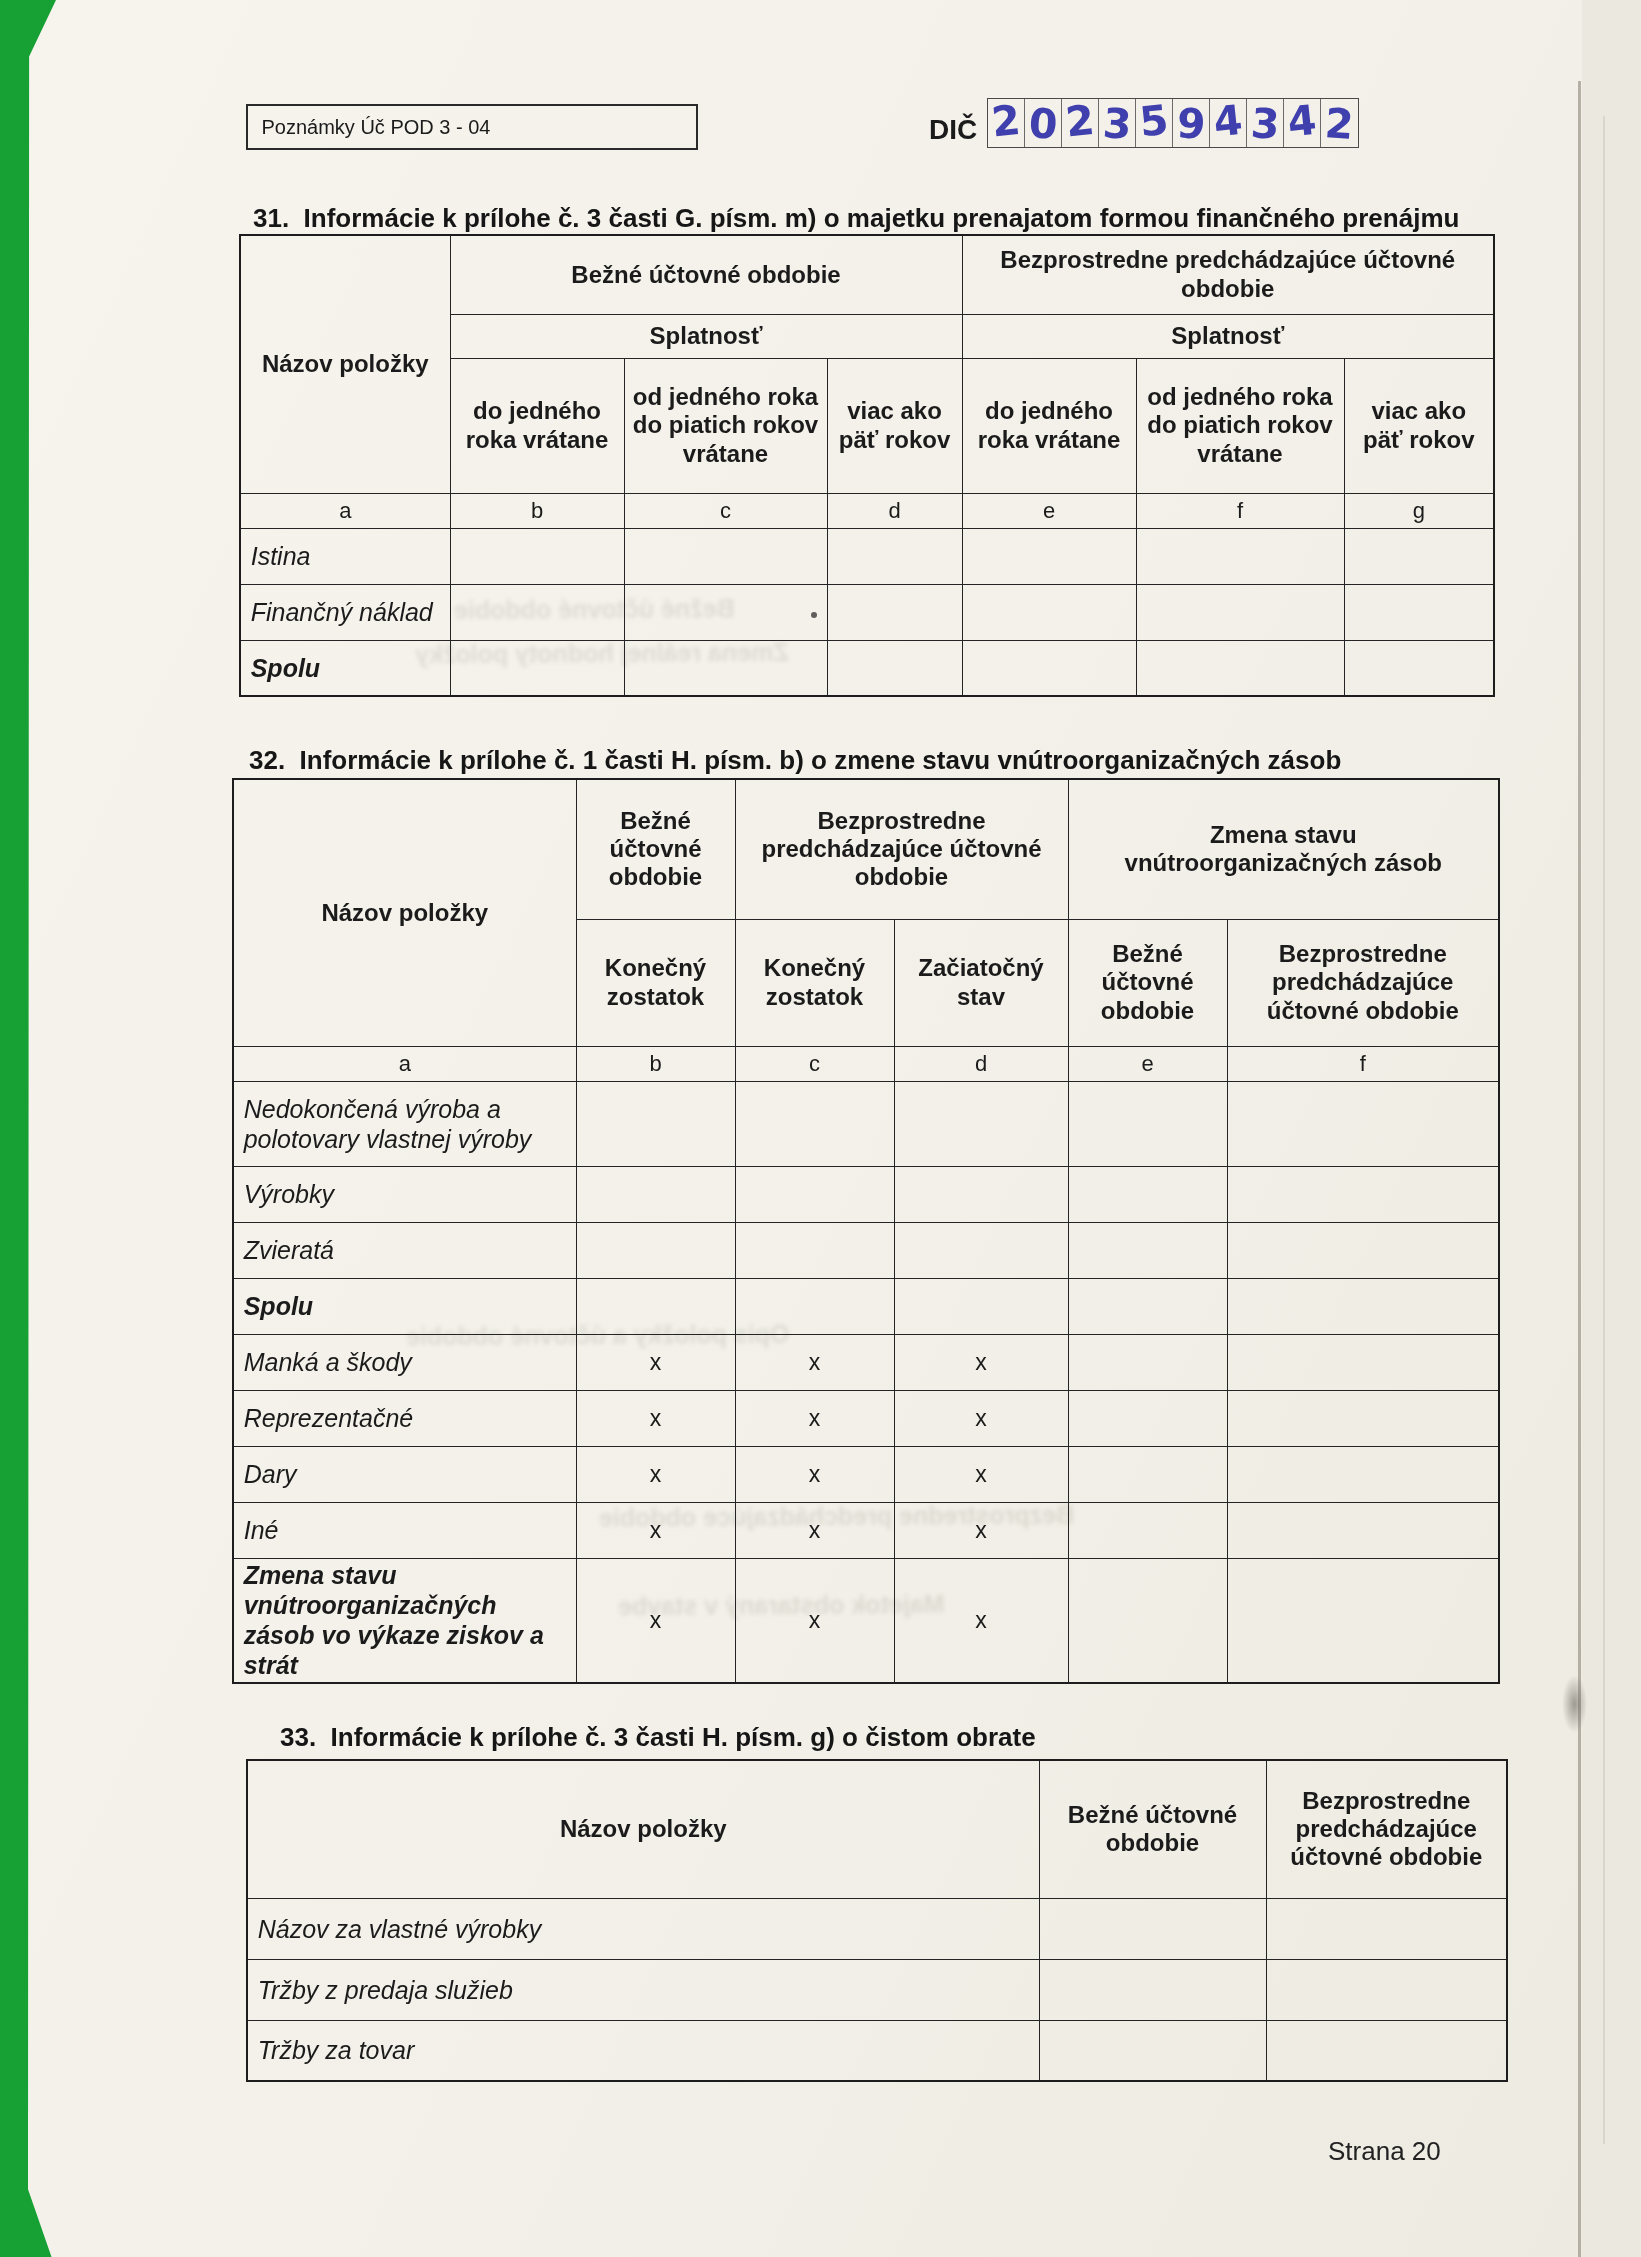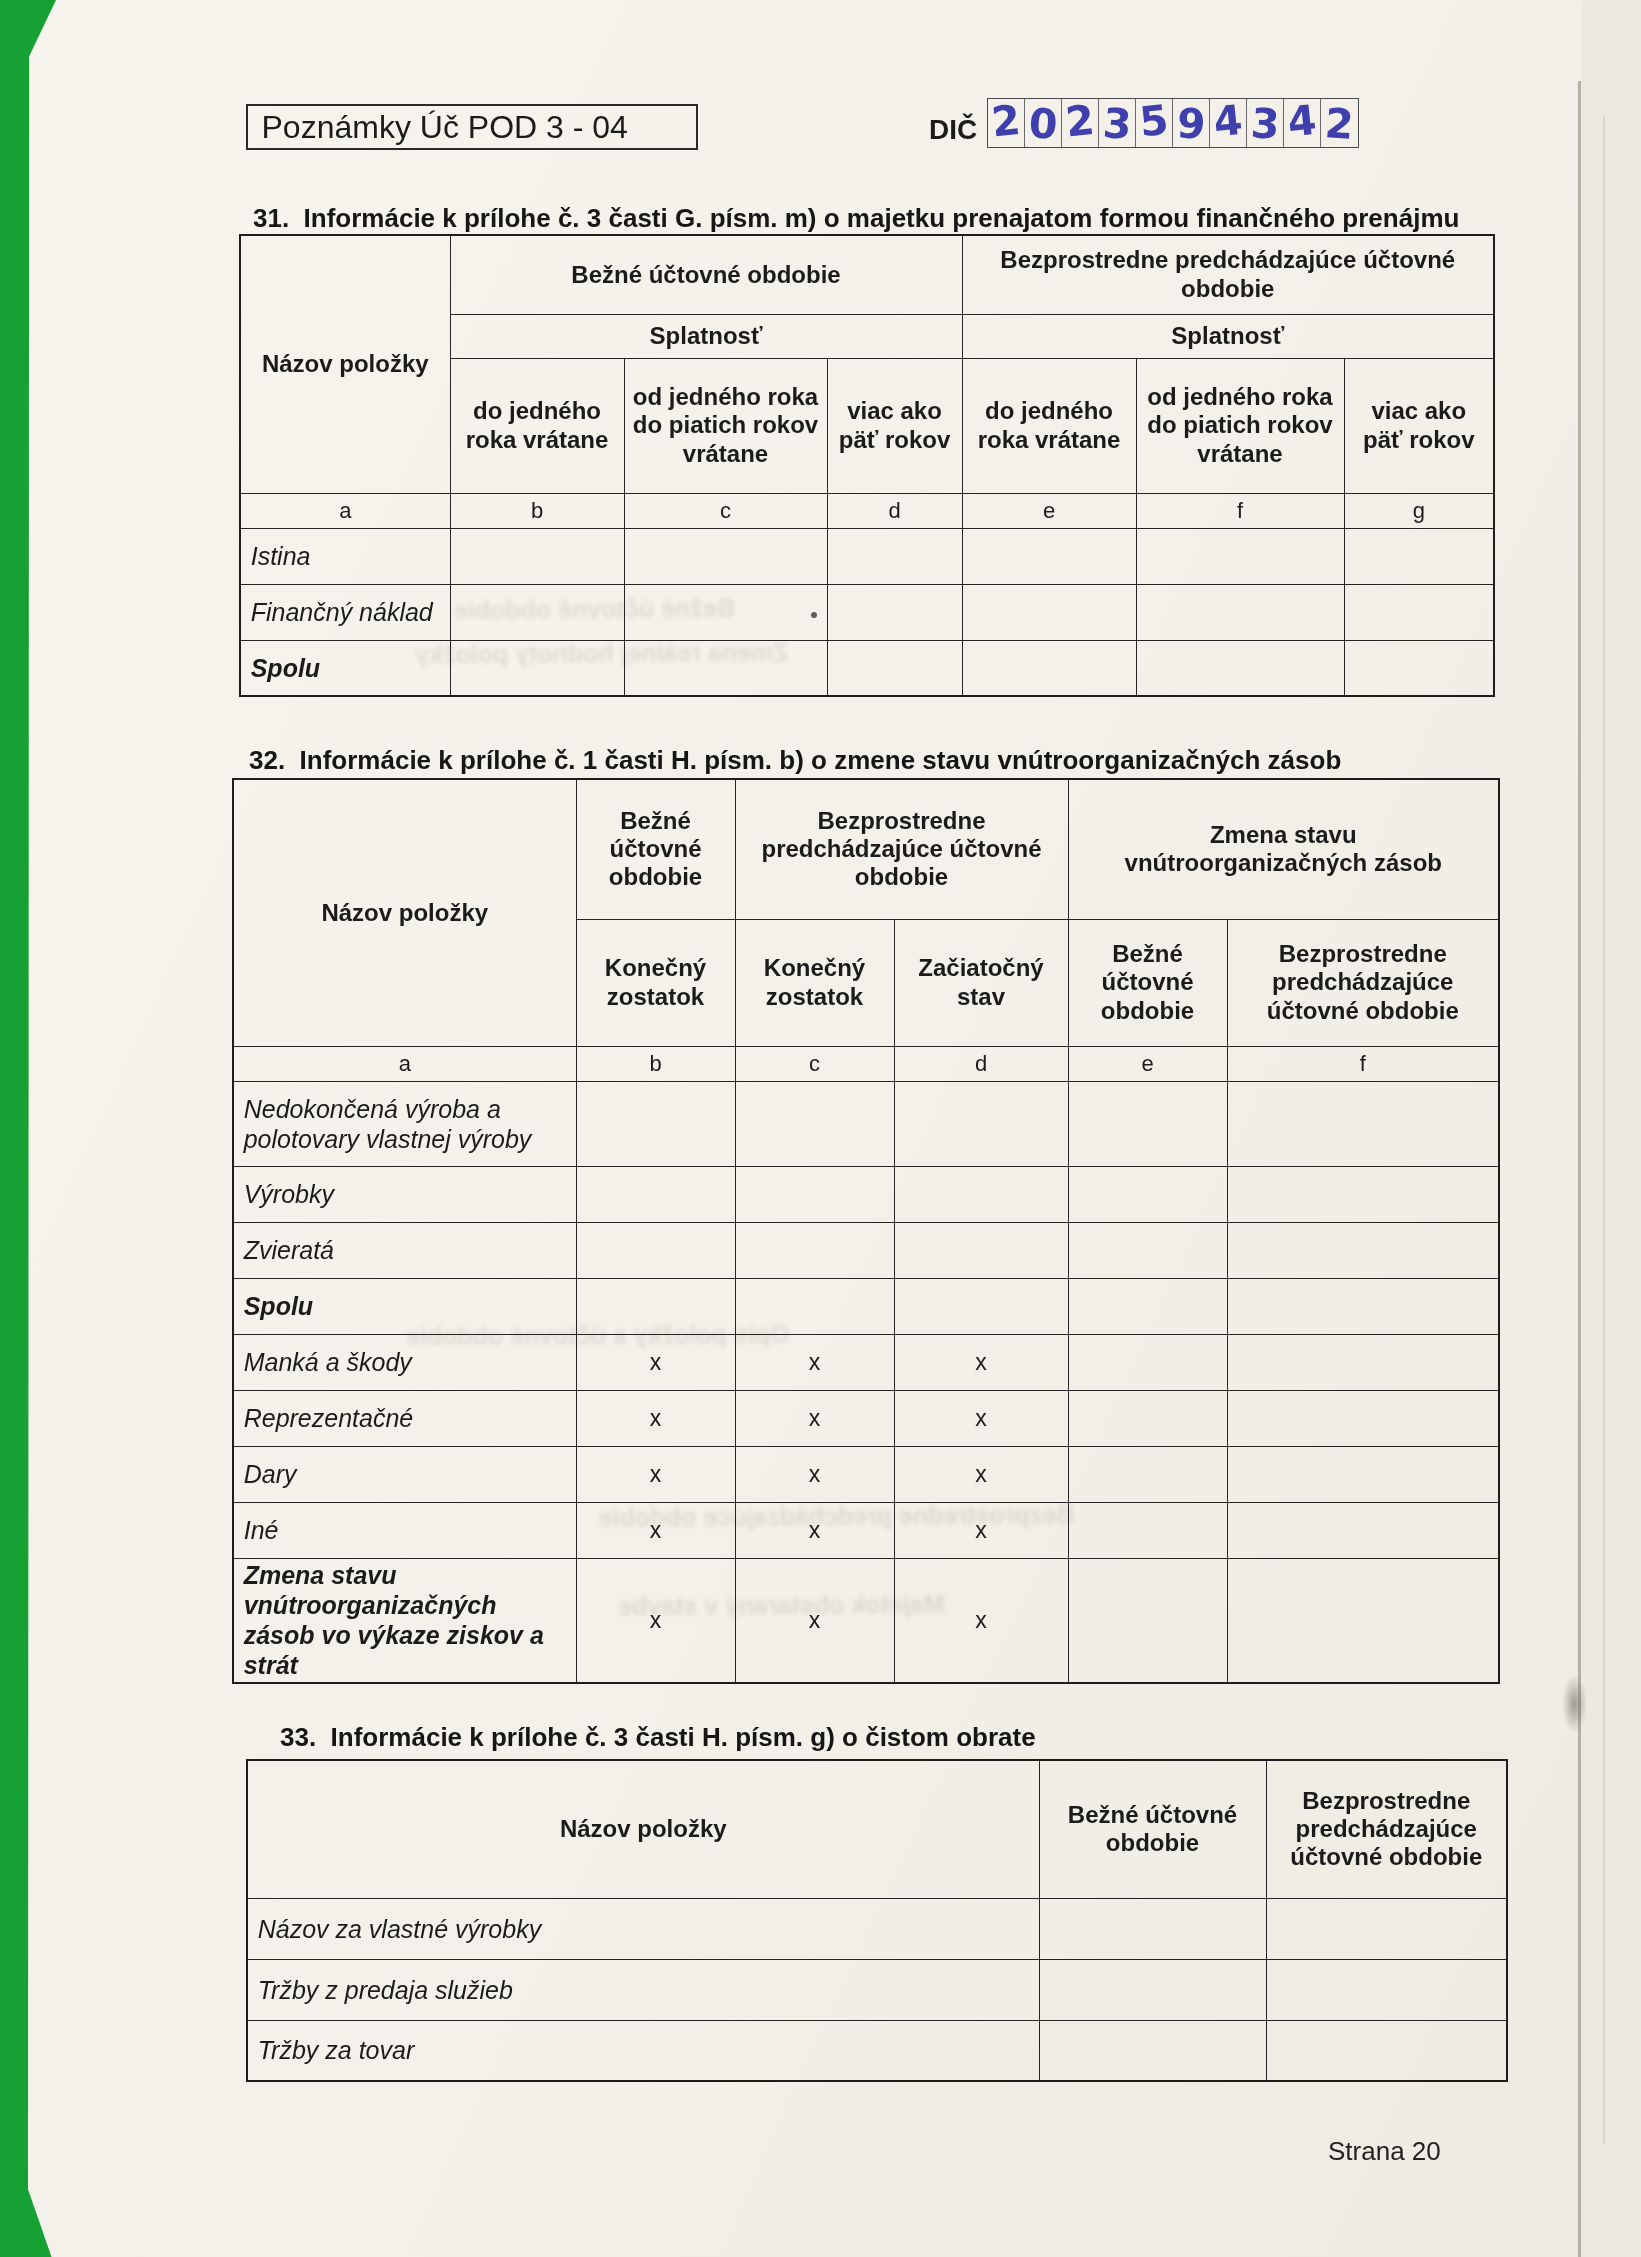--- a/index.html
+++ b/index.html
@@ -22,21 +22,21 @@
   }
   .page-edge-right-area { position:absolute; left:1582px; top:0; width:59px; height:2257px; background:#ebe8df; }
   .page-edge-line { position:absolute; left:1578px; top:81px; width:2.9px; height:2176px; background:#a9a49a; opacity:.85; }
   .page-edge-line2 { position:absolute; left:1603px; top:116px; width:1.9px; height:2028px; background:#c8c4b9; opacity:.5; }
 
   .form-title-box {
     border: 2.9px solid #2a2a2a;
     height: 46px; width: 452px;
     display: flex; align-items: center;
     padding: 0 13.5px;
-    font-size: 32px;
+    font-size: 20px;
     background: transparent;
   }
 
   .dic-label { font-size: 28px; font-weight: bold; }
   .dic-grid {
     display: grid; grid-template-columns: repeat(10, 37px);
     height: 50px; border: 1.9px solid #4a4a4a;
   }
   .dic-cell {
     border-right: 1.9px solid #6a6a6a;

